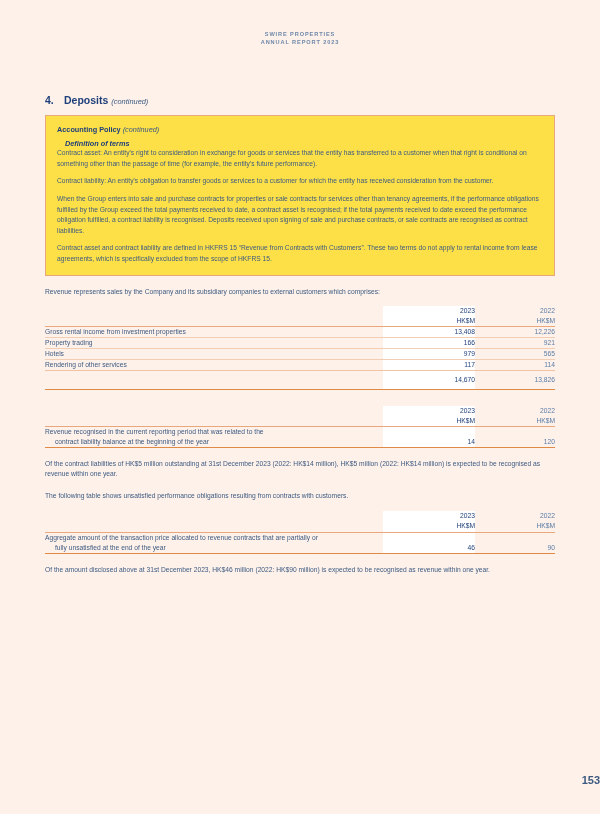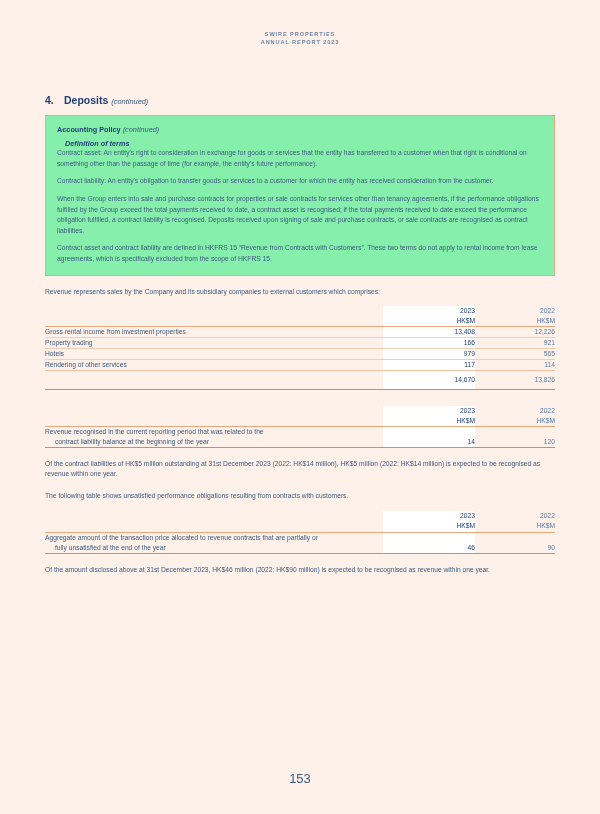--- a/index.html
+++ b/index.html
@@ -54,21 +54,21 @@
     font-weight: normal;
     font-style: italic;
     margin-left: 3px;
     color: #3d5a80;
   }
 
   
   .policy-box {
     margin-top: 9px;
     border: 0.8px solid #e8a87c;
-    background: #86efac;
+    background: #fde047;
     padding: 9px 11px 11px 11px;
     box-sizing: border-box;
   }
   .policy-title {
     font-size: 7.3px;
     font-weight: bold;
     color: #1f3f7a;
     margin-bottom: 5px;
   }
   .policy-title .cont {
@@ -176,24 +176,24 @@
   .two-line-val {
     padding-top: 12px;
   }
 
   
   .page-number {
     position: absolute;
     left: 0;
     right: 0;
     bottom: 28px;
-    text-align: center;
-    font-size: 13px;
-    color: #3d5a80;
-    font-weight: normal;
+    text-align: right;
+    font-size: 11px;
+    color: #3d5a80;
+    font-weight: bold;
   }
 </style>
 </head>
 <body>
 
 <div class="page">
 
   <div class="running-header">
     <div>SWIRE PROPERTIES</div>
     <div>ANNUAL REPORT 2023</div>

